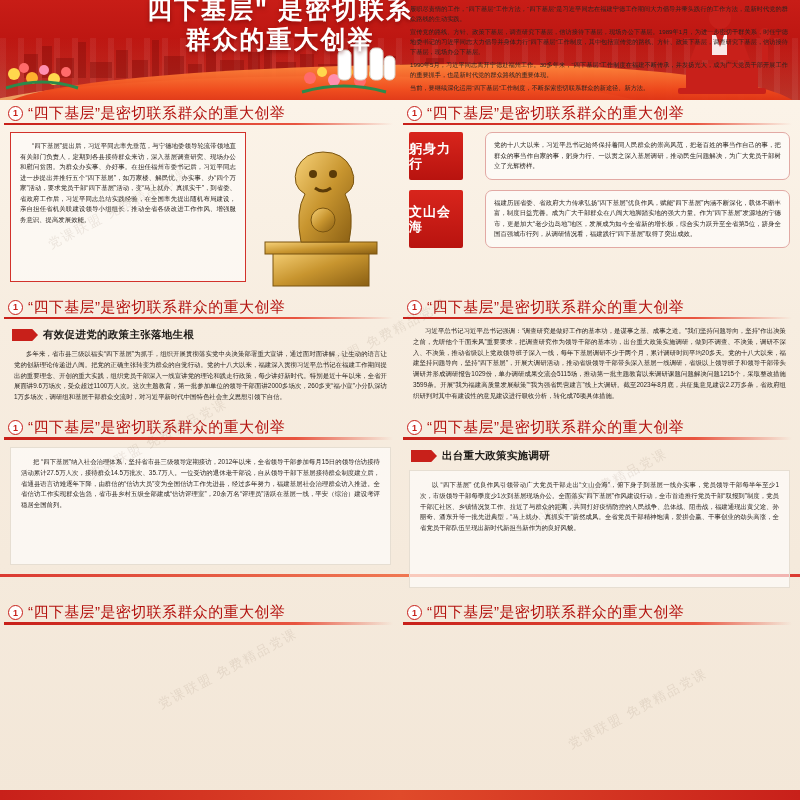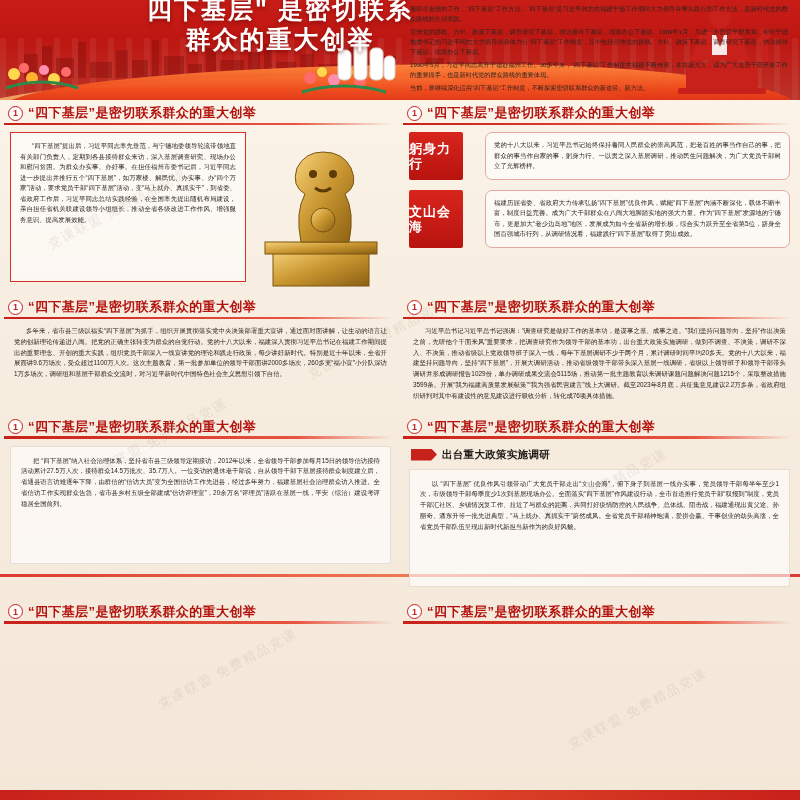--- a/index.html
+++ b/index.html
@@ -119,21 +119,21 @@
   .num-badge {
     width:15px; height:15px; border-radius:50%;
     border:1.6px solid #c8201a;
     color:#c8201a; background:#fff;
     font-size:9px; font-weight:bold;
     display:flex; align-items:center; justify-content:center;
     margin-right:5px;
     flex:0 0 auto;
   }
   .card-title {
-    font-size:13px; font-weight:bold; color:#b3130f;
+    font-size:15px; font-weight:normal; color:#b3130f;
     letter-spacing:.4px;
     white-space:nowrap;
   }
   .head-rule {
     position:absolute; left:0; bottom:1px; width:389px; height:2.5px;
     background:linear-gradient(90deg,#c8201a 0%, #e8543f 75%, rgba(200,32,26,0) 100%);
   }
 
   .card-body { position:relative; padding:6px 6px 0 6px; }
 
@@ -366,20 +366,24 @@
 
     <div class="row">
 
       <div class="card">
         <div class="card-head">
           <div class="num-badge">1</div>
           <div class="card-title">“四下基层”是密切联系群众的重大创举</div>
           <div class="head-rule"></div>
         </div>
         <div class="card-body">
+          <div class="subhead">
+            <span class="ribbon"></span>
+            <span class="subhead-text">有效促进党的政策主张落地生根</span>
+          </div>
           <div class="plainbox indent">多年来，省市县三级以福实“四下基层”为抓手，组织开展贯彻落实党中央决策部署重大宣讲，通过面对面讲解，让生动的语言让党的创新理论传递进八闽。把党的正确主张转变为群众的自觉行动。党的十八大以来，福建深入贯彻习近平总书记在福建工作期间提出的重要理念、开创的重大实践，组织党员干部深入一线宣讲党的理论和践走行政策，每少讲好新时代。特别是近十年以来，全省开展面讲9.6万场次，受众超过1100万人次。这次主题教育，第一批参加单位的领导干部面讲2000多场次，260多支“福小宣”小分队深访1万多场次，调研组和基层干部群众交流时，对习近平新时代中国特色社会主义思想引领下自信。</div>
         </div>
       </div>
 
       <div class="card">
         <div class="card-head">
           <div class="num-badge">1</div>
           <div class="card-title">“四下基层”是密切联系群众的重大创举</div>
           <div class="head-rule"></div>
         </div>

